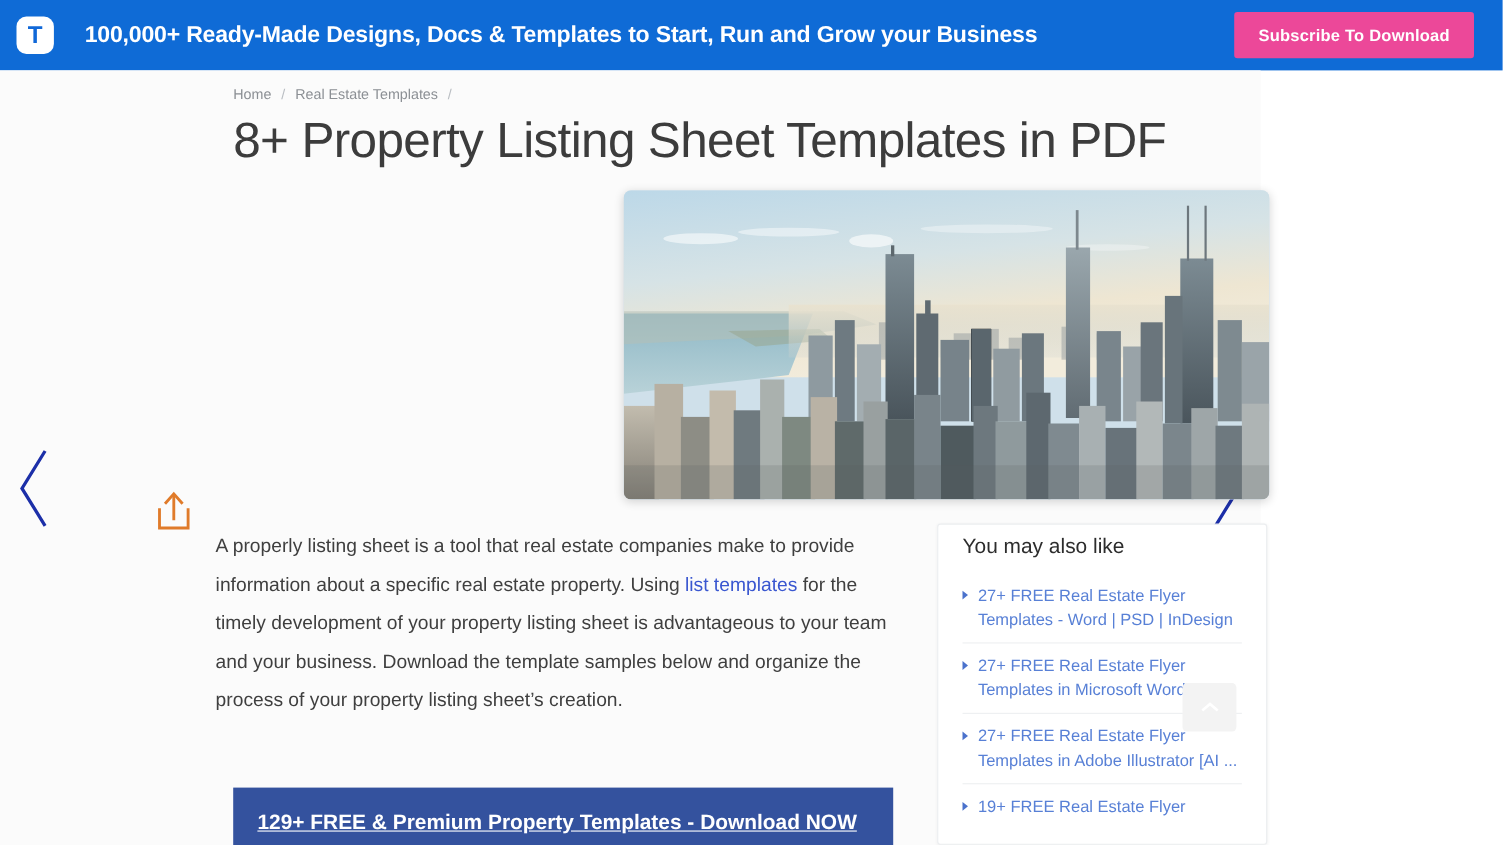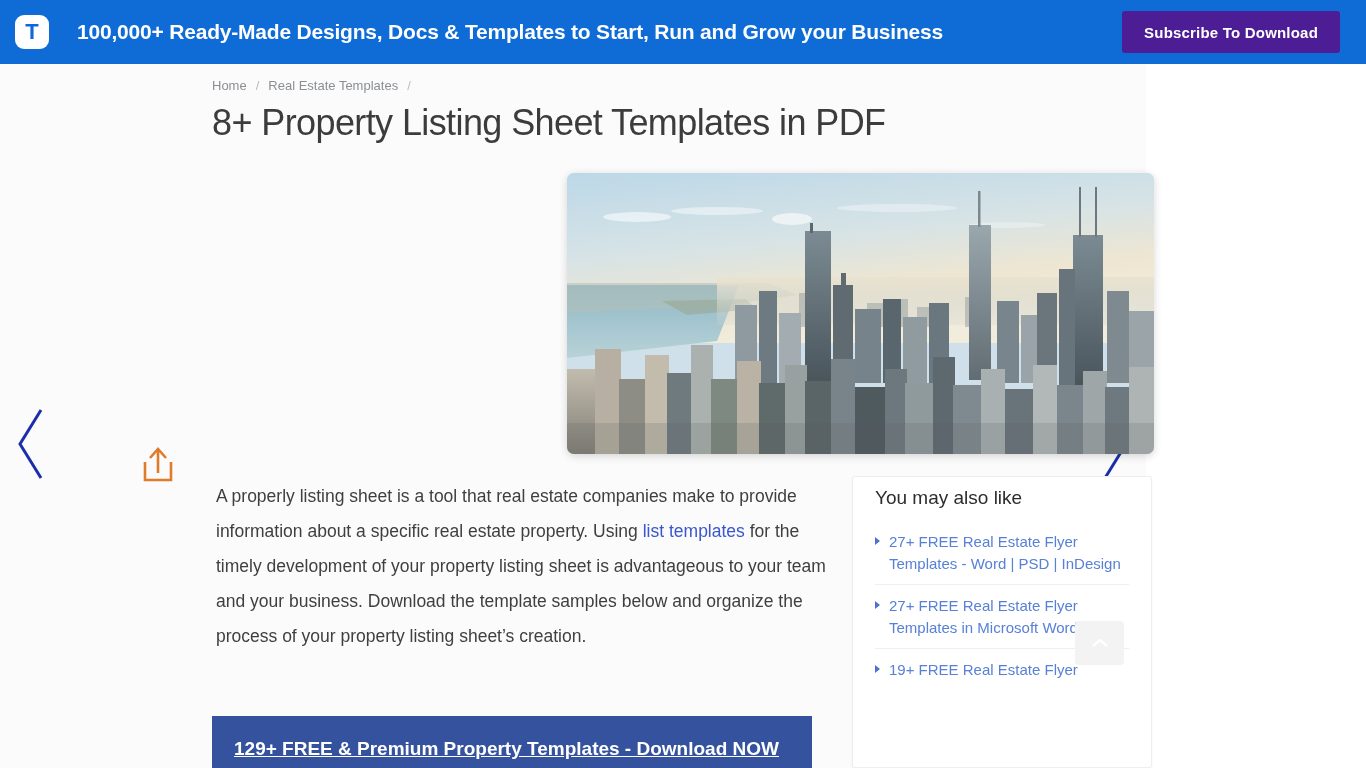--- a/index.html
+++ b/index.html
@@ -37,21 +37,21 @@
     font-size: 21px;
     font-weight: bold;
     letter-spacing: -0.2px;
     white-space: nowrap;
   }
   .subscribe-btn {
     position: absolute;
     right: 26px; top: 11px;
     height: 42px;
     padding: 0 22px;
-    background: #4c1d95;
+    background: #ec4899;
     border: none;
     border-radius: 3px;
     color: #ffffff;
     font-size: 15px;
     font-weight: bold;
     font-family: "Liberation Sans", sans-serif;
     cursor: pointer;
     letter-spacing: 0.2px;
   }
 
@@ -93,21 +93,21 @@
   .breadcrumb a {
     color: #8b8f94;
     text-decoration: none;
   }
   .breadcrumb .sep { color: #b9bdc2; }
 
   
   .page-title {
     position: absolute;
     left: 212px; top: 38px;
-    font-size: 36px;
+    font-size: 45px;
     font-weight: normal;
     color: #3c3c3c;
     letter-spacing: -0.6px;
     white-space: nowrap;
   }
 
   
   .hero {
     position: absolute;
     left: 567px; top: 109px;
@@ -115,21 +115,21 @@
     border-radius: 7px;
     overflow: hidden;
     box-shadow: 0 2px 9px rgba(0,0,0,0.16);
     background: #cfe0ea;
   }
   .hero svg { display: block; width: 587px; height: 281px; }
 
   
   .body-col {
     position: absolute;
-    left: 216px; top: 415px;
+    left: 196px; top: 415px;
     width: 612px;
   }
   .body-text {
     font-size: 17.5px;
     line-height: 35px;
     color: #3f3f3f;
   }
   .body-text a {
     color: #3a57d0;
     text-decoration: none;
@@ -386,20 +386,24 @@
       <li>
         <span class="bullet-caret"></span>
         <a href="#">27+ FREE Real Estate Flyer Templates - Word | PSD | InDesign</a>
       </li>
       <li>
         <span class="bullet-caret"></span>
         <a href="#">27+ FREE Real Estate Flyer Templates in Microsoft Word [DOC</a>
       </li>
       <li>
         <span class="bullet-caret"></span>
+        <a href="#">27+ FREE Real Estate Flyer Templates in Adobe Illustrator [AI ...</a>
+      </li>
+      <li>
+        <span class="bullet-caret"></span>
         <a href="#">19+ FREE Real Estate Flyer</a>
       </li>
     </ul>
   </aside>
 
   <div class="scroll-top">
     <svg width="20" height="14" viewBox="0 0 20 14" aria-hidden="true">
       <polyline points="3,10 10,4 17,10" fill="none" stroke="#ffffff" stroke-width="2.4"></polyline>
     </svg>
   </div>

